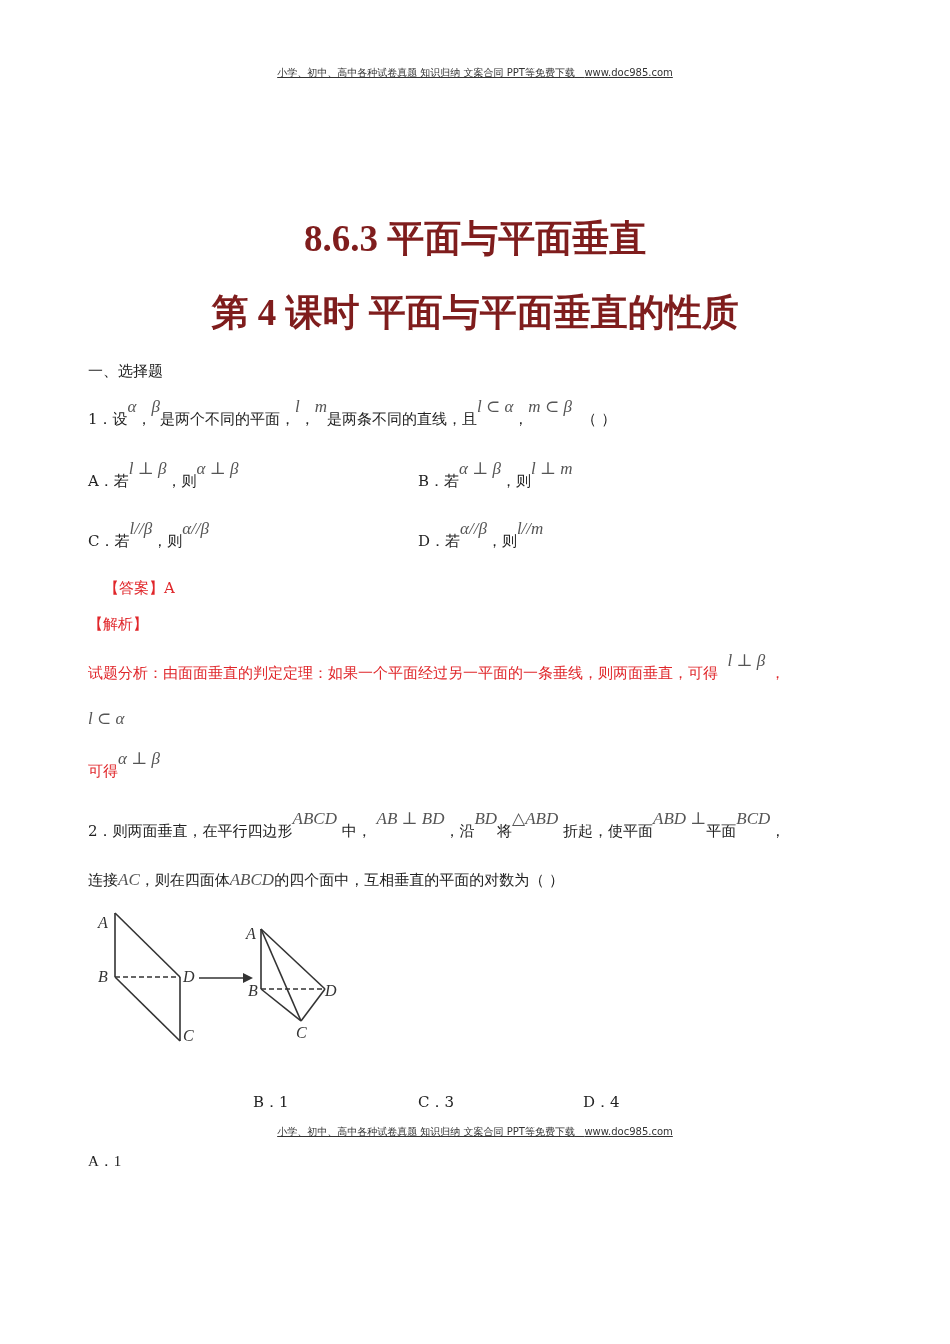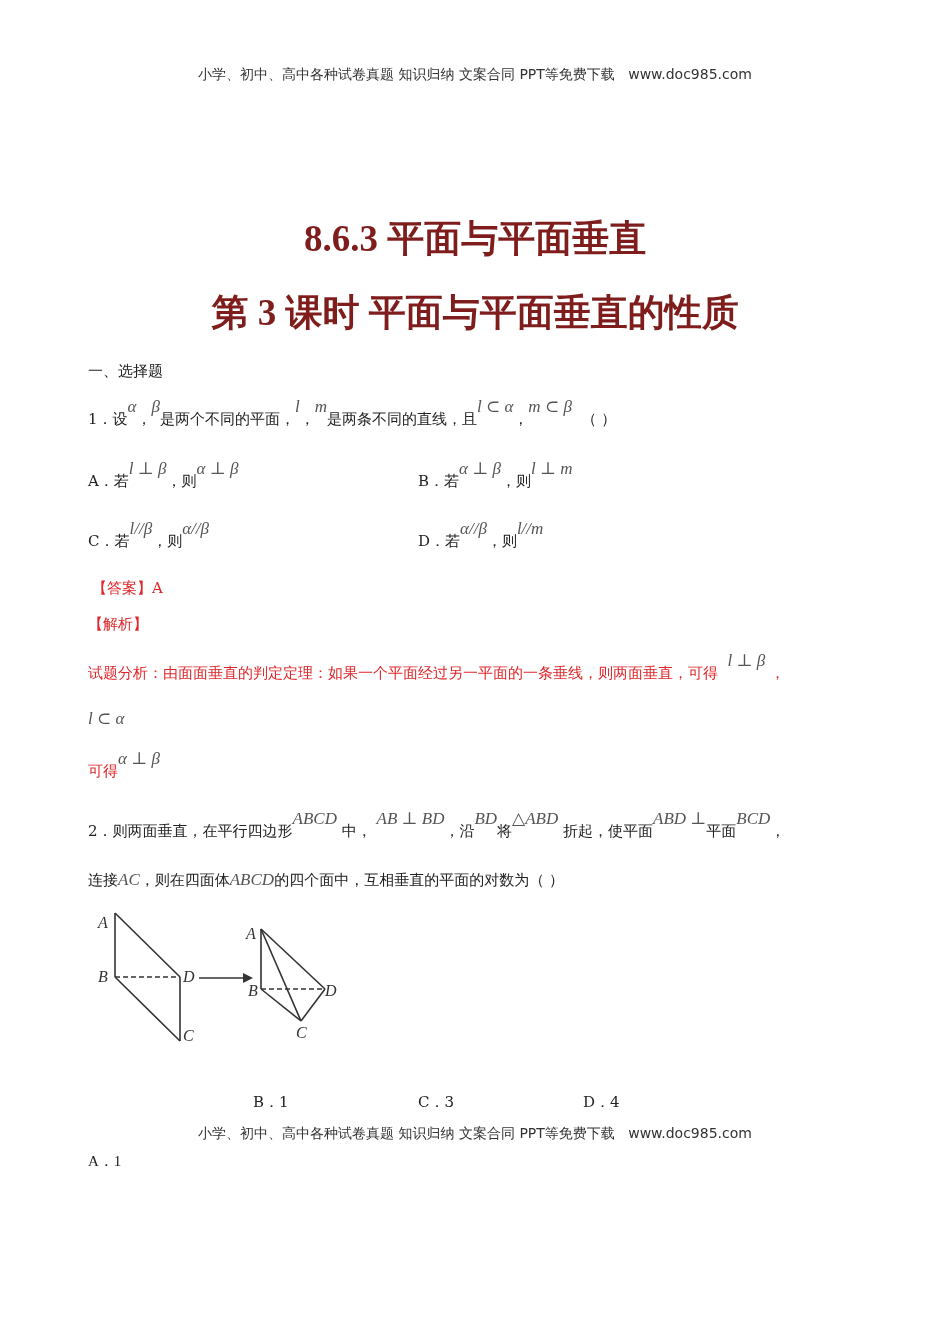--- a/index.html
+++ b/index.html
@@ -1,56 +1,56 @@
 <!DOCTYPE html>
 <html><head>
 <meta charset="utf-8">
 <style>
   html, body { margin: 0; padding: 0; background: #ffffff; }
   body { width: 950px; height: 1344px; position: relative; overflow: hidden;
          font-family: "DejaVu Serif", "Liberation Serif", serif; color: #222; }
   .abs { position: absolute; white-space: nowrap; }
-  .banner { font-family: "DejaVu Sans", "Liberation Sans", sans-serif; font-size: 14px; color: #333; left: 0; width: 950px; text-align: center; }
+  .banner { font-family: "DejaVu Sans", "Liberation Sans", sans-serif; font-size: 10px; color: #333; left: 0; width: 950px; text-align: center; text-decoration: underline; }
   .title { font-family: "Liberation Serif", "DejaVu Serif", serif; font-weight: bold; font-size: 37px; color: #7f1d1d; left: 0; width: 950px; text-align: center; }
   .body-text { font-size: 15px; color: #222; }
   .math { font-family: "Liberation Serif", "DejaVu Serif", serif; font-style: italic; font-size: 17px; color: #555; }
   .math-up { position: relative; top: -12px; }
   .red { color: #e0262a; }
   .figure svg { display: block; }
 </style>
 </head>
 <body>
 
 <div class="abs banner" style="top:66px;">
   <span>小学、初中、高中各种试卷真题 知识归纳 文案合同 PPT等免费下载</span>&nbsp;&nbsp;&nbsp;<span>www.doc985.com</span>
 </div>
 
 <div class="abs title" style="top:214px;">8.6.3 平面与平面垂直</div>
-<div class="abs title" style="top:288px;">第 3 课时  平面与平面垂直的性质</div>
+<div class="abs title" style="top:288px;">第 4 课时  平面与平面垂直的性质</div>
 
 <div class="abs body-text" style="left:88px; top:362px;">一、选择题</div>
 
 <div class="abs body-text" style="left:88px; top:408px;">
   <span>1．</span><span>设</span><span class="math math-up">α</span><span>，</span><span class="math math-up">β</span><span>是两个不同的平面，</span><span class="math math-up">l</span><span>，</span><span class="math math-up">m</span><span>是两条不同的直线，且</span><span class="math math-up">l ⊂ α</span><span>，</span><span class="math math-up">m ⊂ β</span>&nbsp;&nbsp;<span>（  ）</span>
 </div>
 
 <div class="abs body-text" style="left:88px; top:470px;">
   <span>A．若</span><span class="math math-up">l ⊥ β</span><span>，则</span><span class="math math-up">α ⊥ β</span>
 </div>
 <div class="abs body-text" style="left:418px; top:470px;">
   <span>B．若</span><span class="math math-up">α ⊥ β</span><span>，则</span><span class="math math-up">l ⊥ m</span>
 </div>
 <div class="abs body-text" style="left:88px; top:531px;">
   <span>C．若</span><span class="math math-up">l//β</span><span>，则</span><span class="math math-up">α//β</span>
 </div>
 <div class="abs body-text" style="left:418px; top:531px;">
   <span>D．若</span><span class="math math-up">α//β</span><span>，则</span><span class="math math-up">l//m</span>
 </div>
 
-<div class="abs body-text red" style="left:92px; top:579px;">【答案】A</div>
+<div class="abs body-text red" style="left:104px; top:579px;">【答案】A</div>
 <div class="abs body-text red" style="left:88px; top:615px;text-align:center;">【解析】</div>
 <div class="abs body-text" style="left:88px; top:662px;">
   <span class="red">试题分析：由面面垂直的判定定理：如果一个平面经过另一平面的一条垂线，则两面垂直，可得</span>&nbsp;&nbsp;<span class="math math-up">l ⊥ β</span>&nbsp;<span class="red">，</span>
 </div>
 <div class="abs math" style="left:88px; top:708px;">l ⊂ α</div>
 <div class="abs body-text" style="left:88px; top:760px;">
   <span class="red">可得</span><span class="math math-up">α ⊥ β</span>
 </div>
 
 <div class="abs body-text" style="left:88px; top:820px;">

